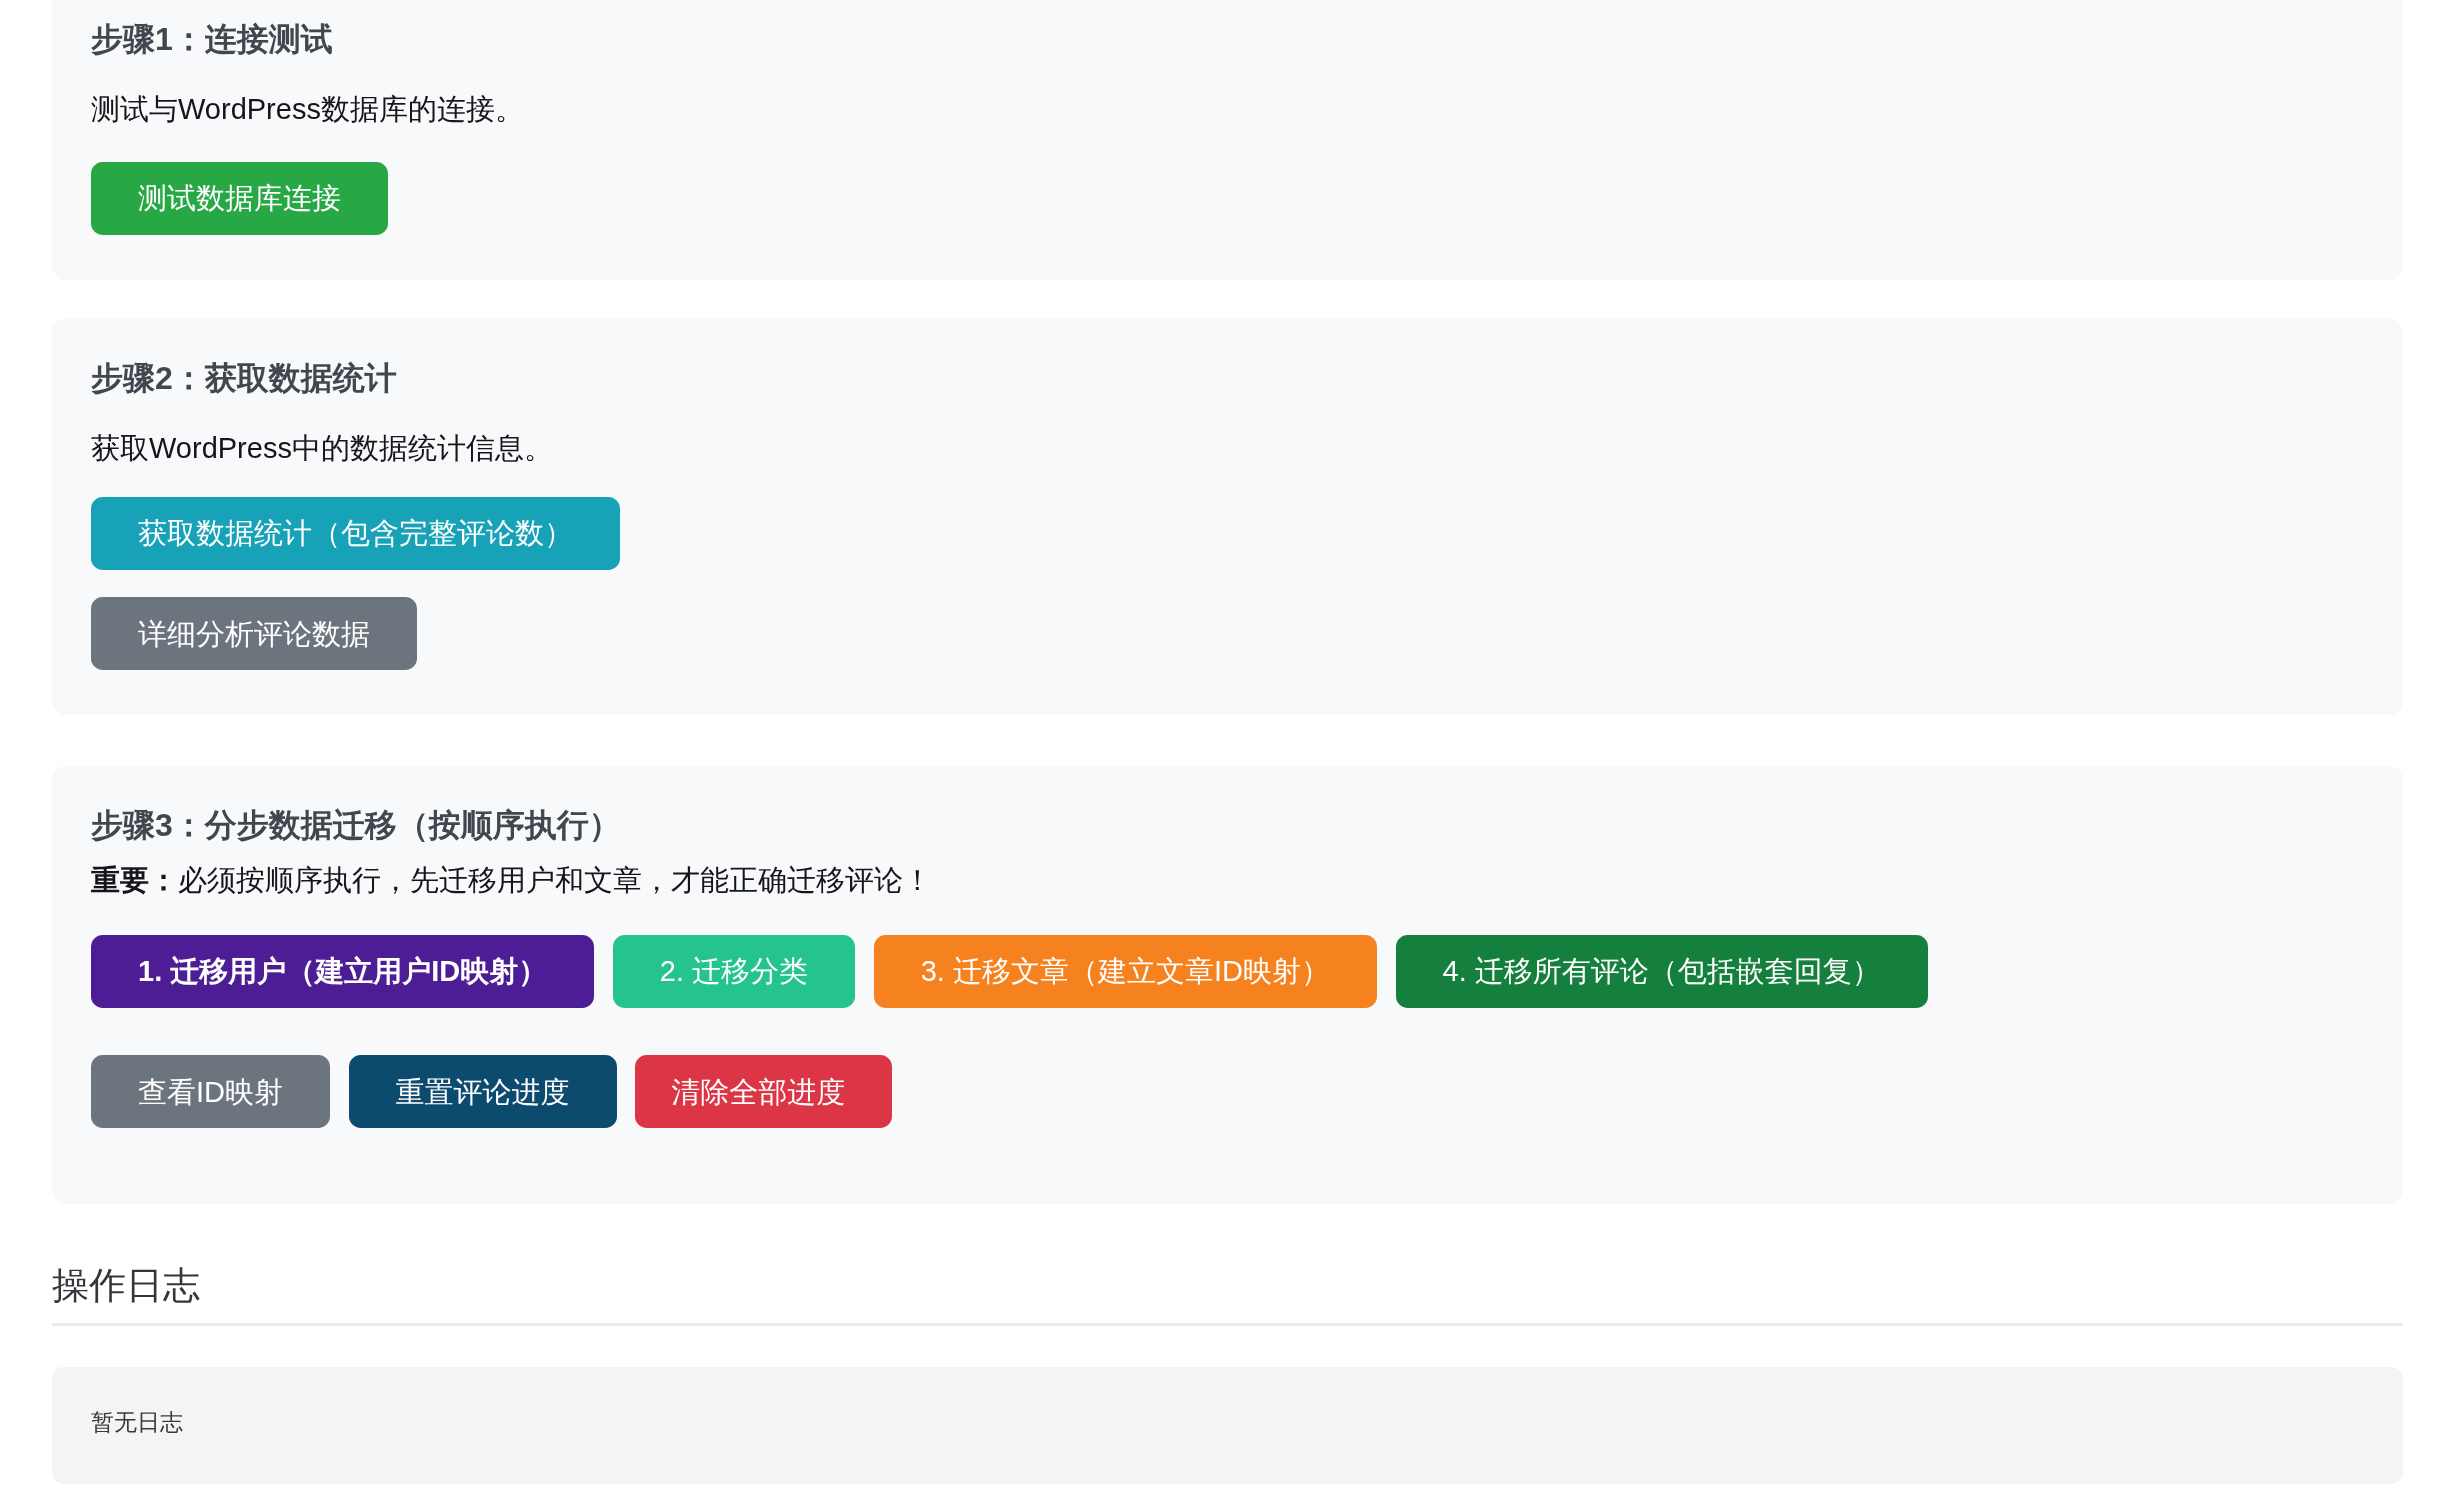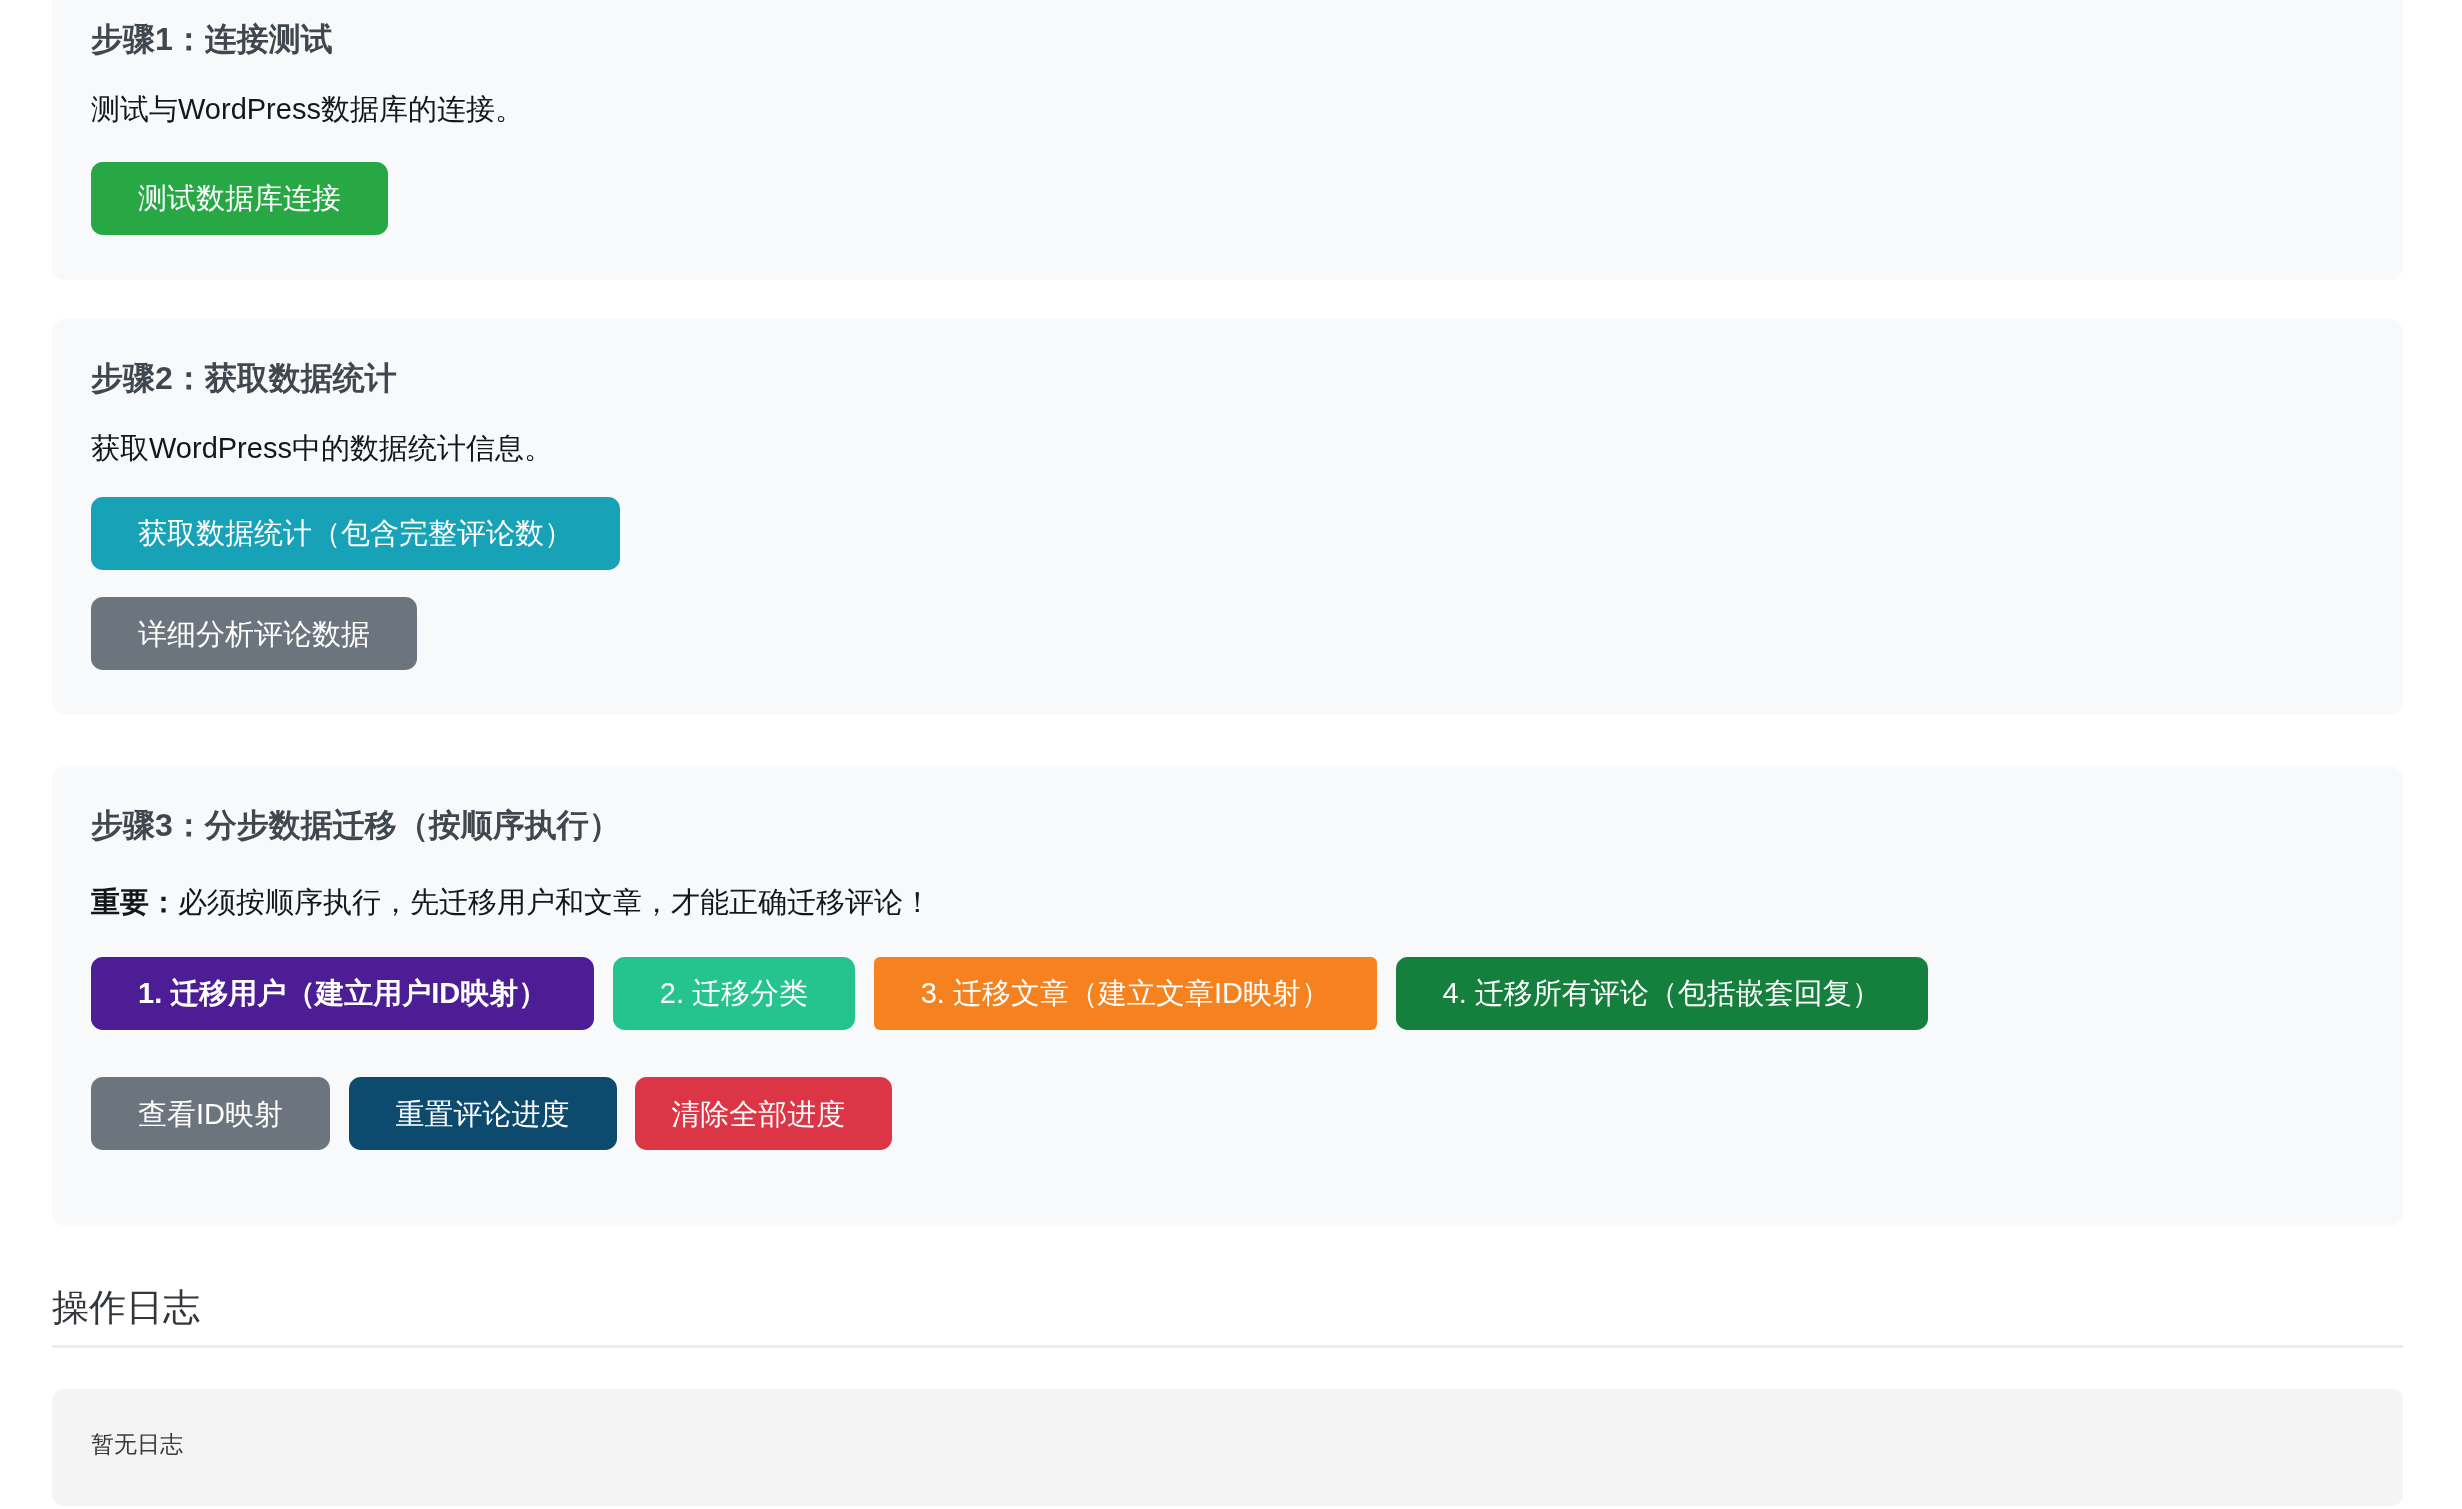--- a/index.html
+++ b/index.html
@@ -29,21 +29,21 @@
     line-height: 1.15;
     font-weight: 700;
     color: #40474e;
   }
   .card p {
     margin: 33px 0 0 0;
     font-size: 29px;
     line-height: 1.3;
     color: #141619;
   }
-  .card-step3 p { margin-top: 40px; }
+  .card-step3 p { margin-top: 18px; }
   .important { font-weight: 700; }
   .btn {
     display: inline-block;
     border: none;
     border-radius: 11.8px;
     color: #ffffff;
     font-size: 29px;
     line-height: 30px;
     padding: 21.6px 47px;
     font-family: inherit;
@@ -111,21 +111,21 @@
       <button class="btn" style="background-color: rgb(108, 117, 125);">详细分析评论数据</button>
     </div>
   </section>
 
   <section class="card card-step3">
     <h4>步骤3：分步数据迁移（按顺序执行）</h4>
     <p><span class="important">重要：</span><span>必须按顺序执行，先迁移用户和文章，才能正确迁移评论！</span></p>
     <div class="migration-row">
       <button class="btn" style="background-color: #4c1d95; font-weight: bold;">1. 迁移用户（建立用户ID映射）</button>
       <button class="btn" style="background-color: rgb(37, 196, 142);">2. 迁移分类</button>
-      <button class="btn" style="background-color: rgb(246, 130, 31); border-radius: 6px;">3. 迁移文章（建立文章ID映射）</button>
+      <button class="btn" style="background-color: rgb(246, 130, 31);">3. 迁移文章（建立文章ID映射）</button>
       <button class="btn" style="background-color: #15803d;">4. 迁移所有评论（包括嵌套回复）</button>
     </div>
     <div class="utility-row">
       <button class="btn" style="background-color: rgb(108, 117, 125);">查看ID映射</button>
       <button class="btn" style="background-color: #0c4a6e;">重置评论进度</button>
       <button class="btn" style="background-color: rgb(220, 53, 69); padding-left: 36px;">清除全部进度</button>
     </div>
   </section>
 
   <h2 class="log-title">操作日志</h2>

